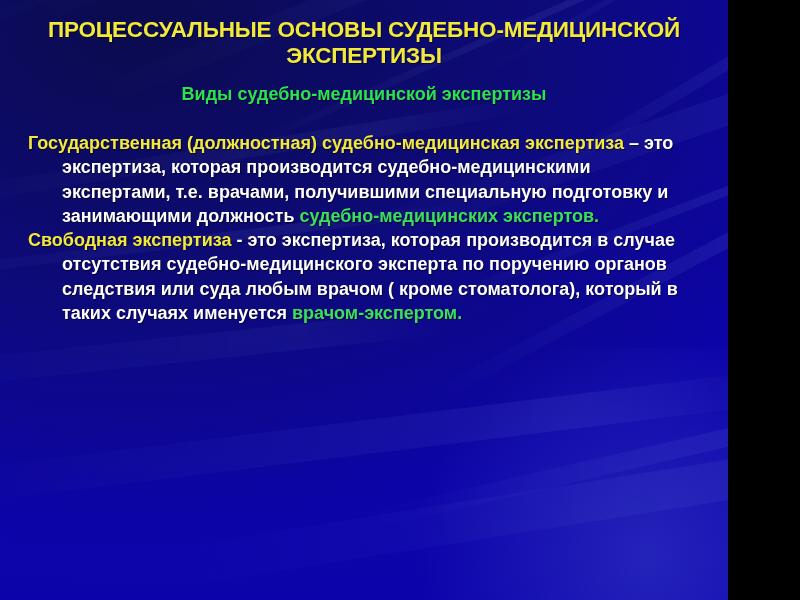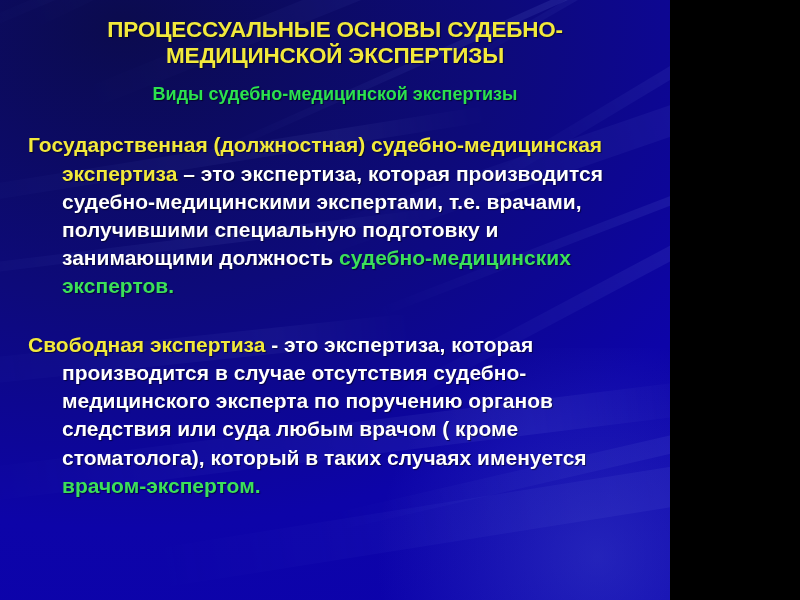--- a/index.html
+++ b/index.html
@@ -3,21 +3,21 @@
 <meta charset="utf-8">
 <title>Презентация</title>
 <style>
   html, body {
     margin: 0;
     padding: 0;
     background: #000;
   }
   #slide {
     position: relative;
-    width: 670px;
+    width: 728px;
     height: 600px;
     overflow: hidden;
     font-family: "Liberation Sans", "DejaVu Sans", sans-serif;
     
     background:
       radial-gradient(ellipse 150% 120% at 18% 4%, #0b0b4e 0%, #0d0a7a 38%, #0d04a8 70%, #0c02ae 100%);
   }
 
   
   .rays {
@@ -81,33 +81,33 @@
     color: #2ce24e;
     font-size: 18px;
     font-weight: bold;
     margin-top: 16px;
     text-shadow: 1px 1px 1px rgba(0,0,0,.5);
   }
 
   .body {
     margin-top: 26px;
     color: #ffffff;
-    font-size: 21px;
+    font-size: 18px;
     font-weight: bold;
     line-height: 1.345;
     text-shadow: 1px 1px 1px rgba(0,0,0,.55);
   }
 
   .para {
     
     padding-left: 38px;
     text-indent: -34px;
     margin: 0 14px 0 6px;
   }
-  .para + .para { margin-top: 30px; }
+  .para + .para { }
 
   .hl-yellow { color: #f2e93c; }
   .hl-green  { color: #3be05a; }
 </style>
 </head>
 <body>
 
 <div id="slide">
 
   <div class="rays">

